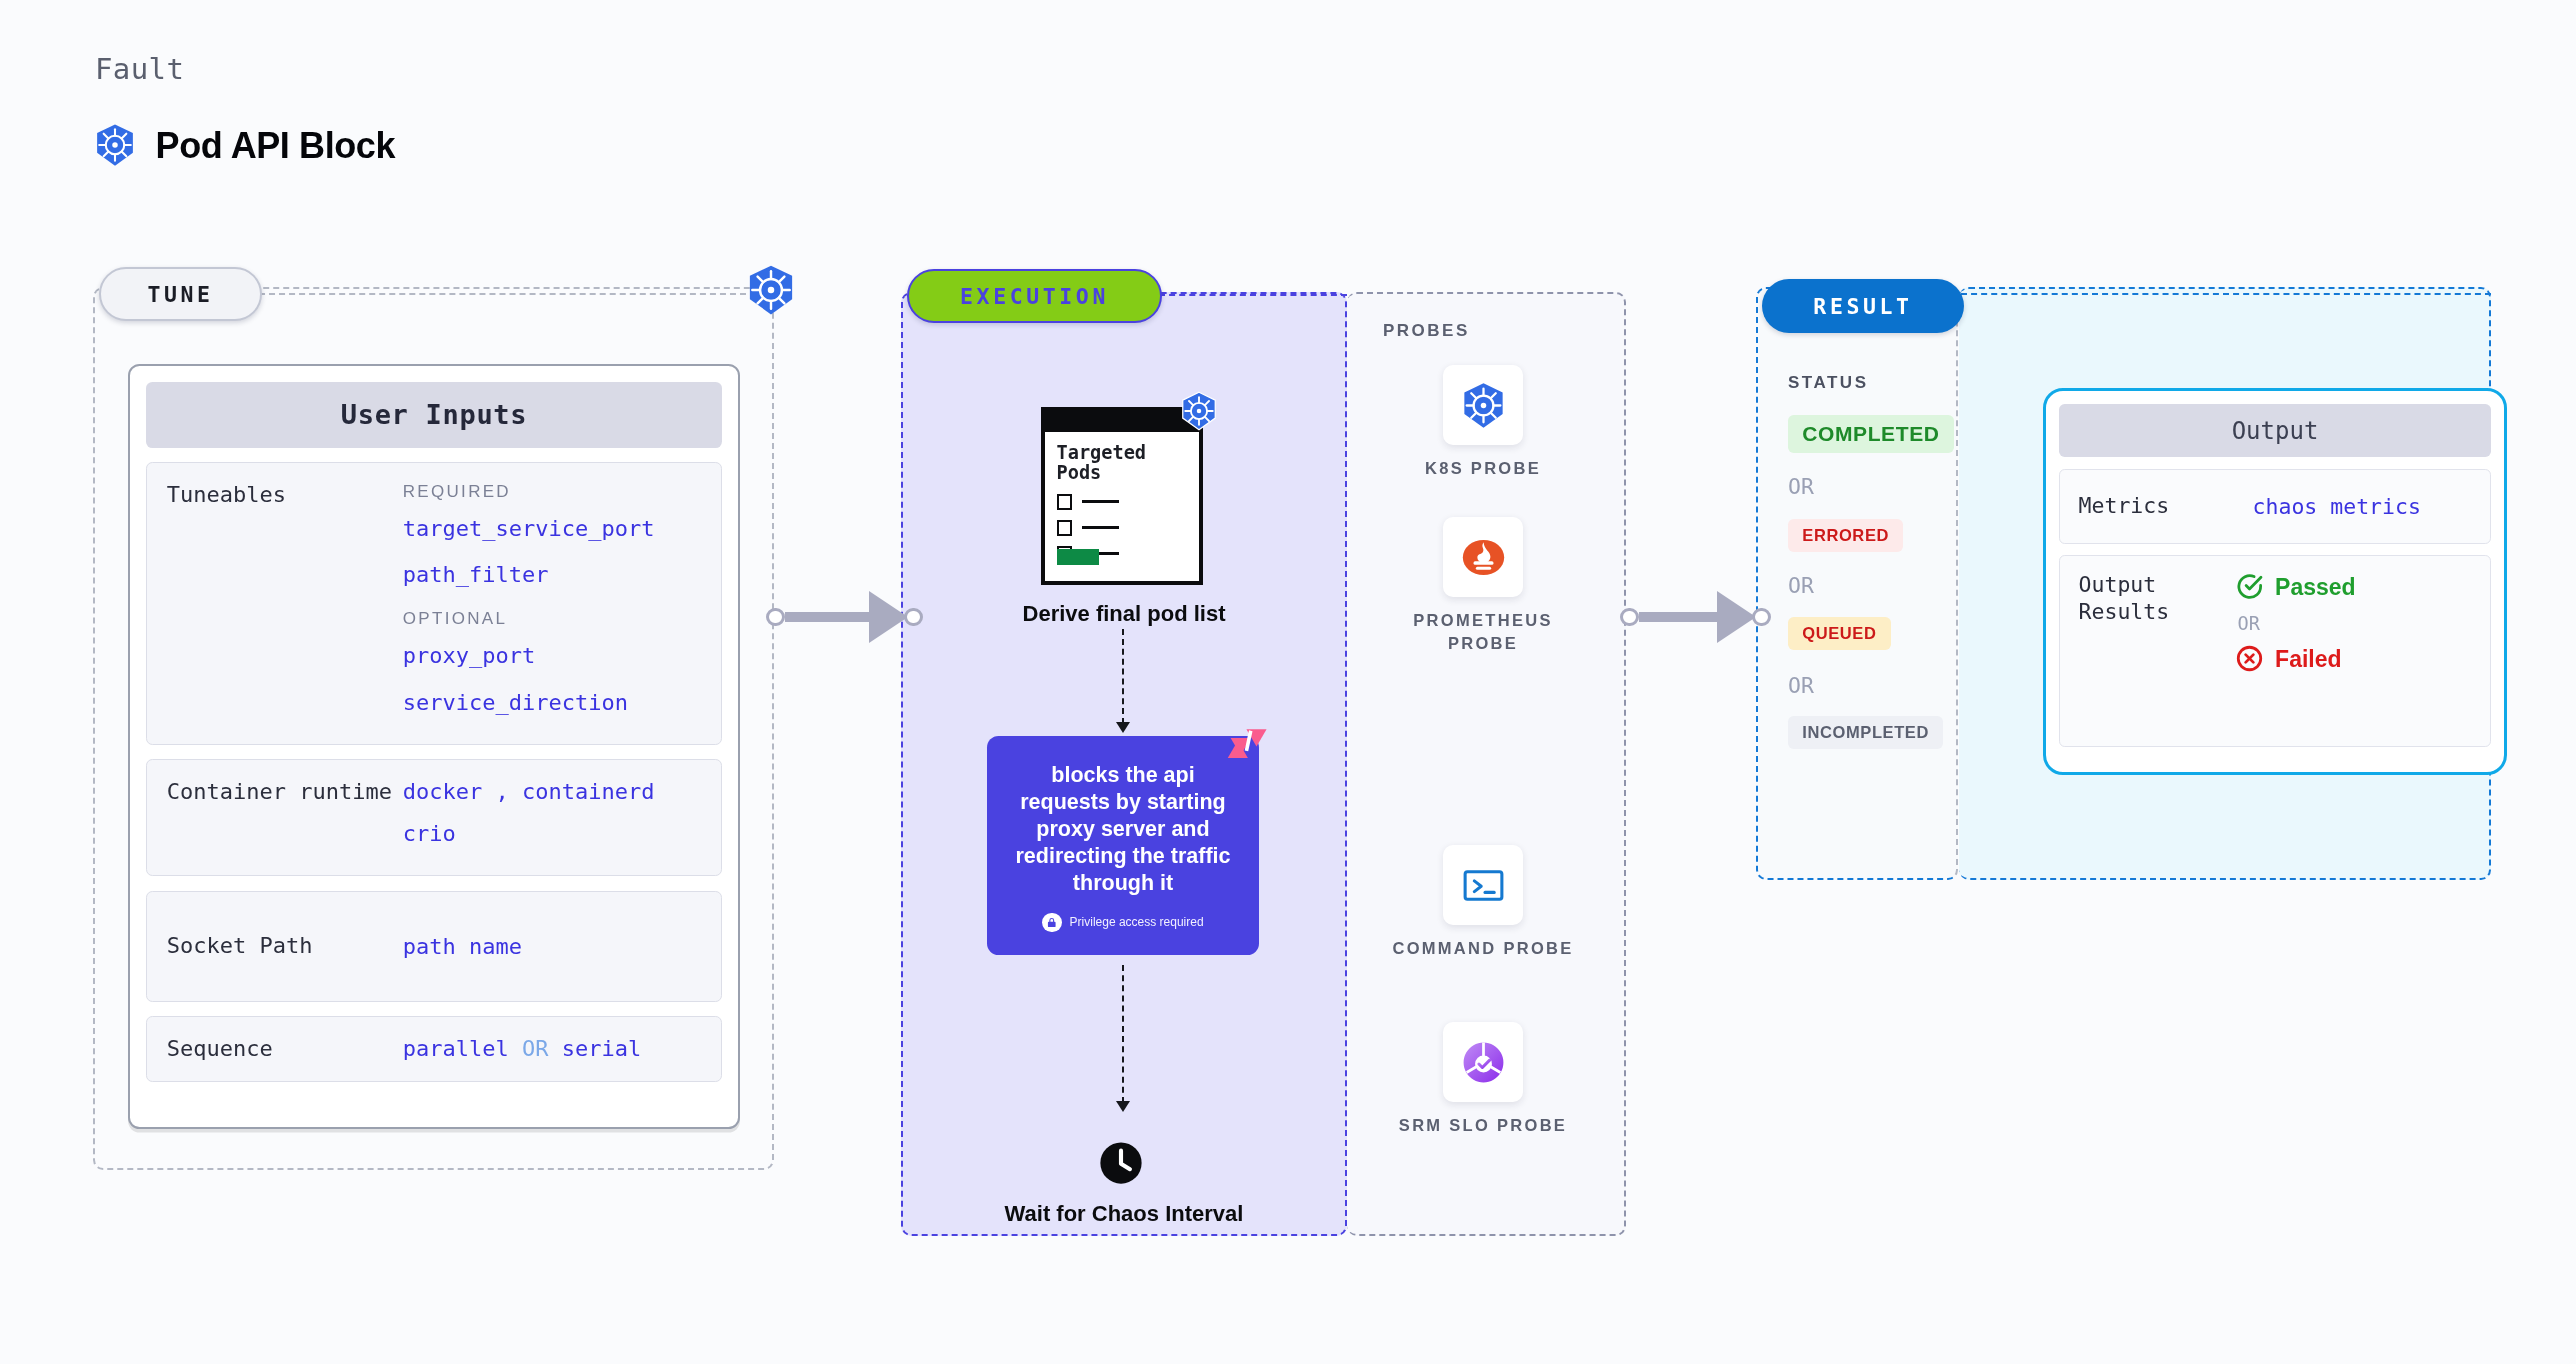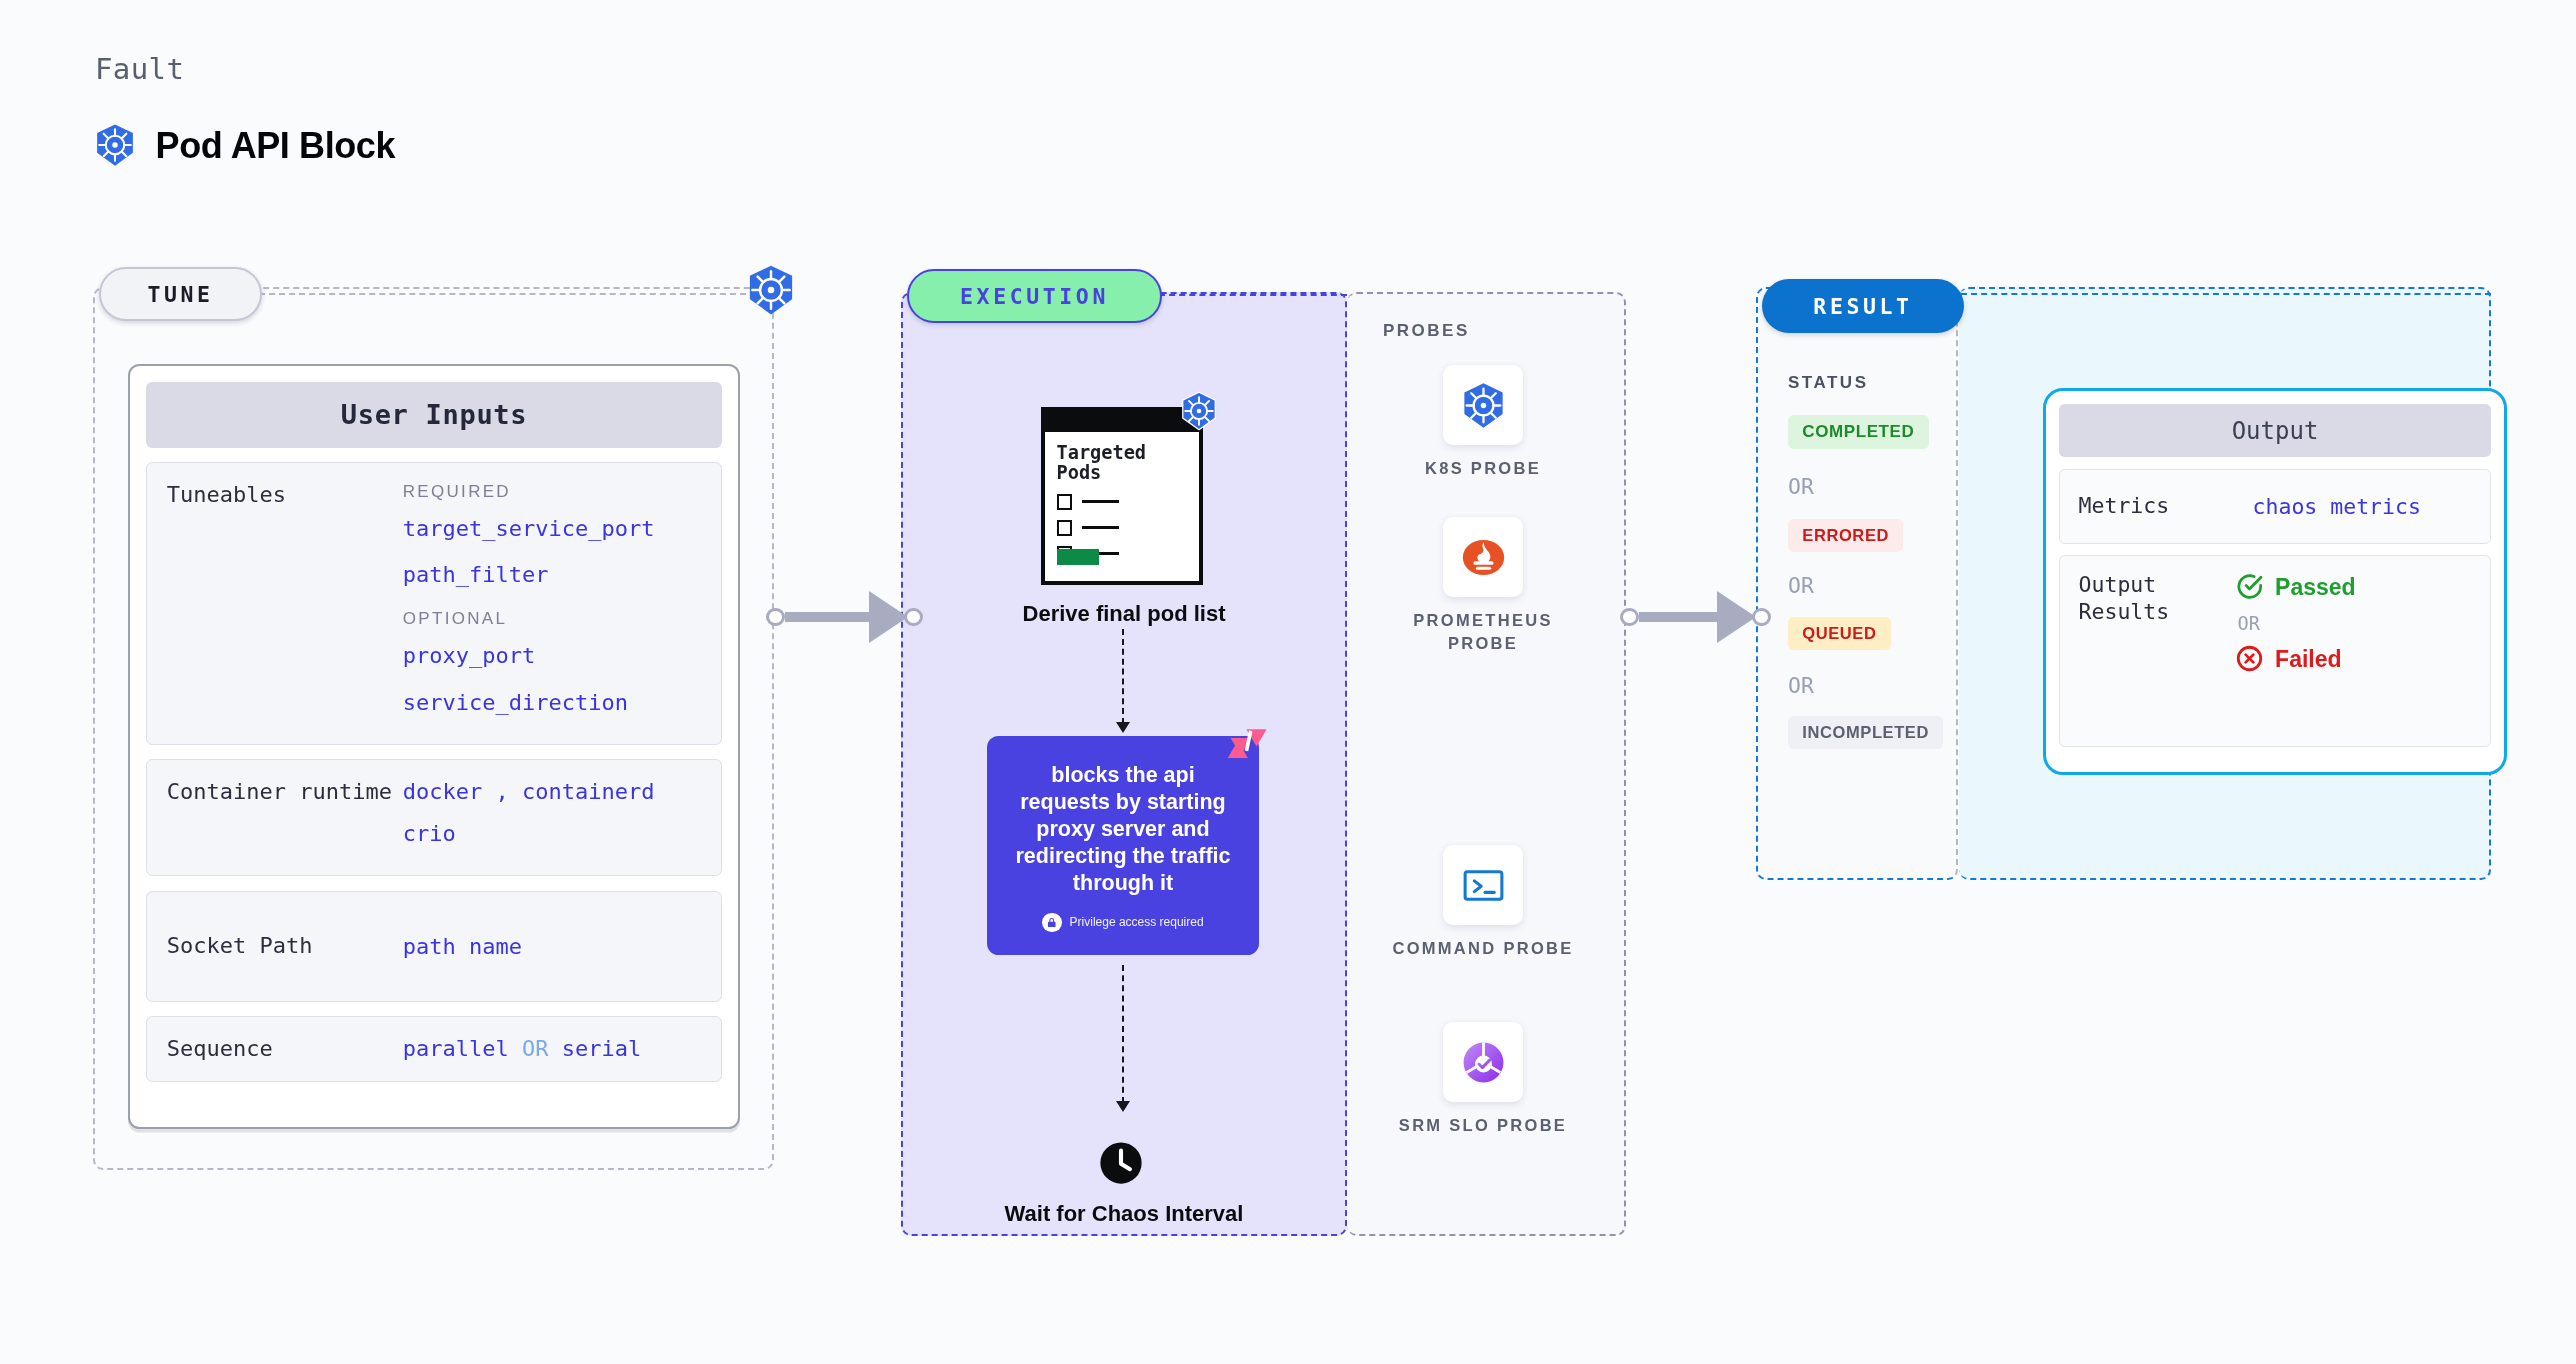--- a/index.html
+++ b/index.html
@@ -36,21 +36,21 @@
   
   .pill {
     position: absolute; display: flex; align-items: center; justify-content: center;
     border-radius: 29px; font-family: "DejaVu Sans Mono", monospace;
     font-weight: 700; letter-spacing: 3.6px; font-size: 21.5px;
     box-shadow: 0 2.1px 5px rgba(20,25,60,.17);
   }
   .pill.tune   { left: 99px;  top: 267px; width: 163px; height: 54px;
                  background: #f2f3f7; border: 2.1px solid #c3c7d4; color: #1b1d26; }
   .pill.exec   { left: 907px; top: 269px; width: 255px; height: 54px;
-                 background: #86efac; border: 2.9px solid #4a42e0; color: #4a42e0; }
+                 background: #84cc16; border: 2.9px solid #4a42e0; color: #4a42e0; }
   .pill.result { left: 1762px; top: 267px; width: 202px; height: 54px;
                  background: #0b72cd; border: none; color: #ffffff; margin-top: 12px; }
 
   
   .tune-dash {
     position: absolute; left: 259px; top: 293px; width: 487px; height: 0;
     border-top: 2.1px dashed #b3b8c4;
   }
   .exec-dash {
     position: absolute; left: 1159px; top: 294px; width: 188px; height: 0;
@@ -172,21 +172,21 @@
     font-weight: 700; line-height: 1.42;
   }
 
   
   .status-label {
     position: absolute; left: 1788px; top: 373px; font-size: 17px; color: #4c5161;
     letter-spacing: 2.5px; font-weight: 700;
   }
   .chip {
     position: absolute; left: 1788px; display: inline-flex; align-items: center;
-    border-radius: 5.7px; padding: 7.2px 14.3px; font-size: 17px; font-weight: 700;
+    border-radius: 5.7px; padding: 7.2px 14.3px; font-size: 21px; font-weight: 700;
     letter-spacing: 0.6px; font-family: "Liberation Sans", sans-serif;
   }
   .or-txt {
     position: absolute; left: 1788px; font-size: 21.5px; color: #9aa0b4;
     font-family: "DejaVu Sans Mono", monospace;
   }
 
   
   .out-card {
     position: absolute; left: 2043px; top: 388px; width: 464px; height: 387px;

